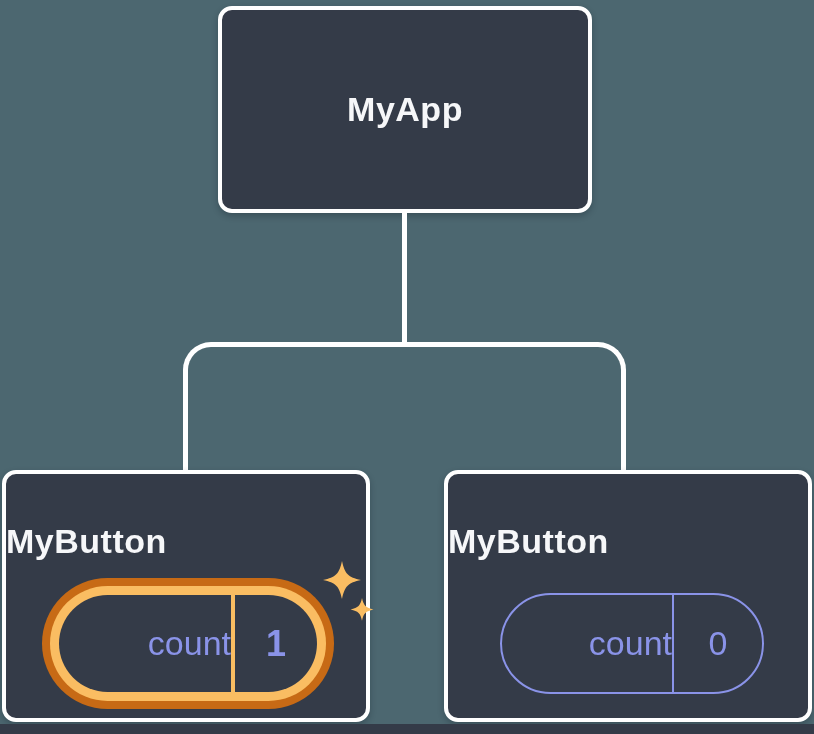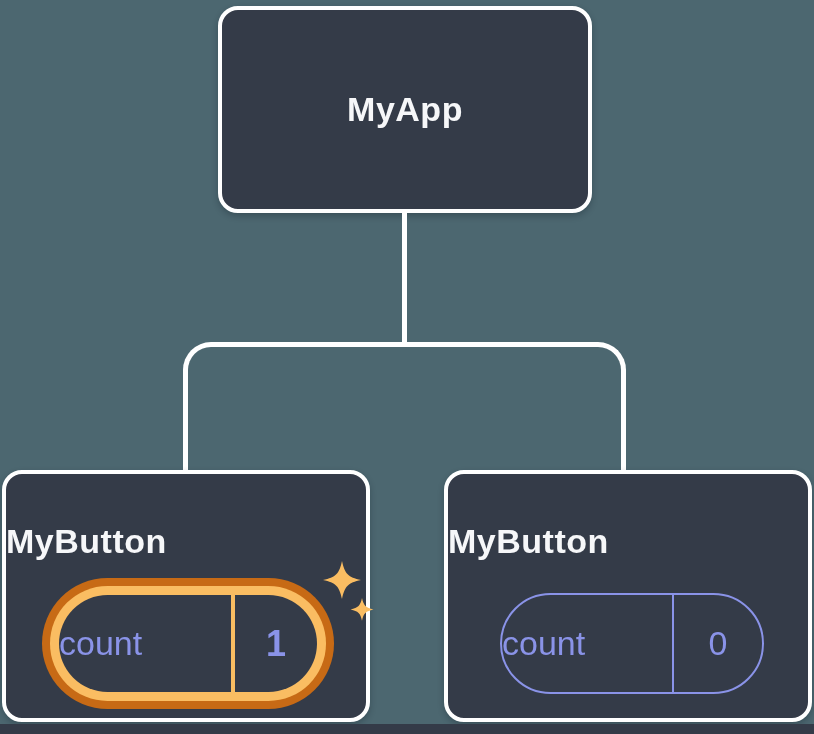--- a/index.html
+++ b/index.html
@@ -22,21 +22,21 @@
     width: 814px;
     height: 734px;
     background: var(--background);
     overflow: hidden;
   }
   
   .node {
     position: absolute;
     background: var(--node-fill);
     border: 4px solid var(--node-border);
-    border-radius: 20px;
+    border-radius: 14px;
     box-shadow: 0 3px 6px rgba(15, 25, 35, 0.28);
   }
   .node-root {
     left: 218px; top: 6px;
     width: 374px; height: 207px;
     display: flex; align-items: center; justify-content: center;
   }
   .node-child-left  { left: 2px;   top: 470px; width: 368px; height: 252px; }
   .node-child-right { left: 444px; top: 470px; width: 368px; height: 252px; }
   .node-label {
@@ -87,21 +87,21 @@
   .pill-highlight-content {
     width: 100%; height: 100%;
     border-radius: 49px;
     background: var(--node-fill);
     display: flex;
     align-items: stretch;
     overflow: hidden;
   }
   .cell-key {
     width: 172px;
-    display: flex; align-items: center; justify-content: flex-start;
+    display: flex; align-items: center; justify-content: flex-end;
   }
   .cell-value {
     flex: 1;
     display: flex; align-items: center; justify-content: center;
   }
   .divider-orange { width: 4px; background: var(--glow-inner); }
   .divider-purple { width: 2px; background: var(--state-purple); }
   .state-key {
     font-size: 34px;
     color: var(--state-purple);

